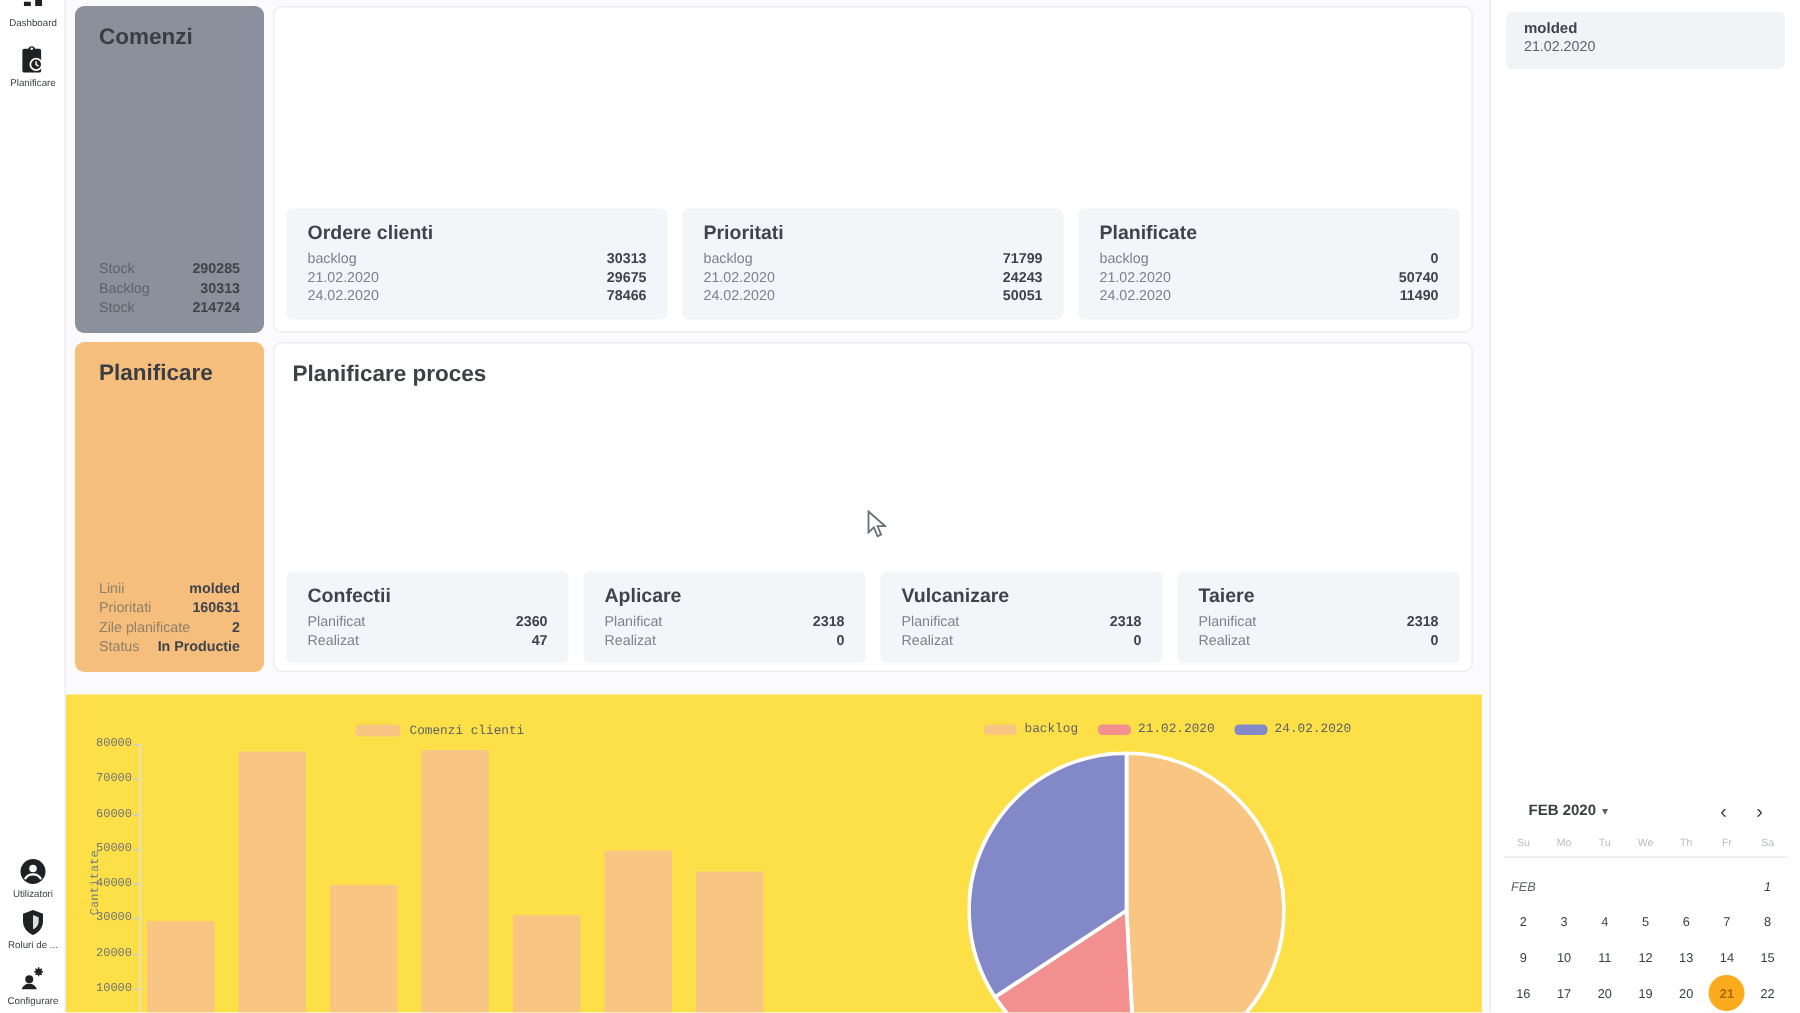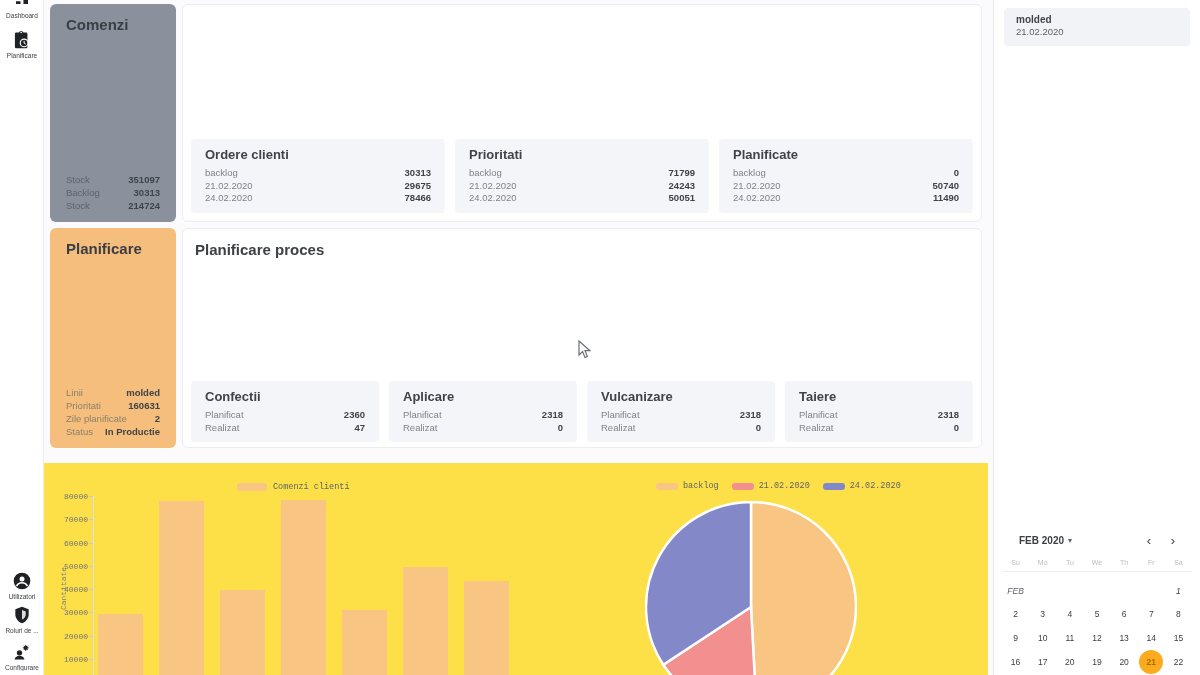--- a/index.html
+++ b/index.html
@@ -145,21 +145,21 @@
         </div>
         <span class="lbl" style="position:absolute;left:0;right:0;top:663px">Configurare</span>
       </div>
     </nav>
 
   <div class="tile tile-gray">
     <div class="tile-title">Comenzi</div>
     <div class="tile-rows">
         <div class="stat-row">
           <span class="sl">Stock</span>
-          <span class="sv">351097</span>
+          <span class="sv">290285</span>
         </div>
         <div class="stat-row">
           <span class="sl">Backlog</span>
           <span class="sv">30313</span>
         </div>
         <div class="stat-row">
           <span class="sl">Stock</span>
           <span class="sv">214724</span>
         </div>
       </div>

